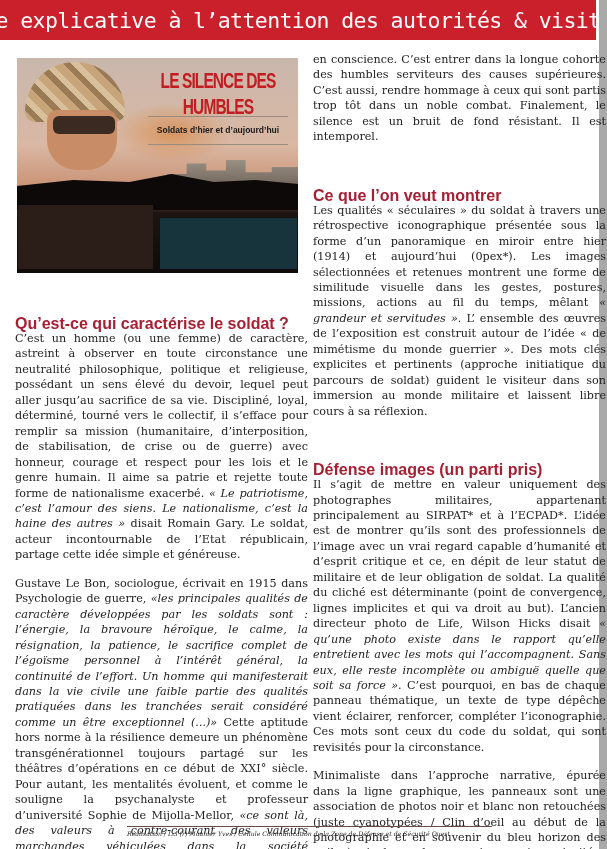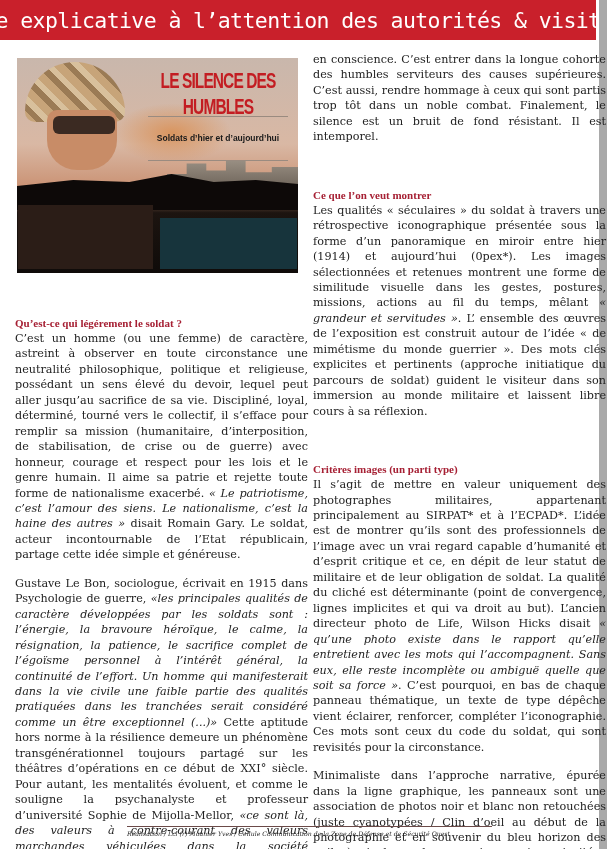--- a/index.html
+++ b/index.html
@@ -58,35 +58,35 @@
   }
   .hero-title {
     position: absolute; right: 10px; top: 18px; text-align: center; width: 140px;
   }
   .hero-title .t1 {
     font-family: "Liberation Sans", sans-serif; font-weight: bold; color: #c31d22;
     font-size: 15.5px; letter-spacing: -0.9px; transform: scaleY(1.4); display: block; line-height: 18px;
   }
   .hero-title .t2 {
     font-family: "Liberation Sans", sans-serif; font-weight: bold; color: #1a1a1a;
-    font-size: 8.5px; display: block; margin-top: 4px; border-top: 1px solid #9a8b80; border-bottom: 1px solid #9a8b80; padding: 14px 0;
+    font-size: 8.5px; display: block; margin-top: 4px; border-top: 1px solid #9a8b80; border-bottom: 1px solid #9a8b80; padding: 6px 0;
   }
   .hero .panel-left {
     position: absolute; left: 1px; top: 147px; width: 135px; height: 64px; background: #2b1d17;
     padding: 6px; font-family: "Liberation Sans", sans-serif; font-size: 3.2px; line-height: 5px; color: #8e776a;
   }
   .hero .panel-right {
     position: absolute; left: 143px; top: 160px; width: 137px; height: 51px; background: #17343c;
     padding: 5px; font-family: "Liberation Sans", sans-serif; font-size: 3.2px; line-height: 5px; color: #4f8e9d;
   }
 
   .section { margin-bottom: 13px; }
   .section h2 {
-    font-family: Liberation Serif, serif; font-weight: bold; color: #a62034;
-    font-size: 11px; line-height: 15px; margin-top: 43px;
+    font-family: Liberation Sans, sans-serif; font-weight: bold; color: #a62034;
+    font-size: 16px; line-height: 15px; margin-top: 43px;
   }
   .section p { text-align: justify; }
   .section p em { font-style: italic; }
   .col-left .section.first { margin-top: 12px; }
 
   .footer {
     position: absolute; left: 127px; top: 826px; width: 365px;
     border-top: 1px solid #6b4a48; padding-top: 3px;
     font-family: "DejaVu Serif", serif; font-style: italic; font-size: 6.2px; color: #222; white-space: nowrap;
   }
@@ -109,42 +109,42 @@
     <div class="ground"></div>
     <div class="hero-title">
       <span class="t1">LE SILENCE DES HUMBLES</span>
       <span class="t2">Soldats d’hier et d’aujourd’hui</span>
     </div>
     <div class="panel-left"></div>
     <div class="panel-right"></div>
   </div>
 
   <div class="section first">
-    <h2>Qu’est-ce qui légérement le soldat ?</h2>
+    <h2>Qu’est-ce qui caractérise le soldat ?</h2>
     <p><span>C’est un homme (ou une femme) de caractère, astreint à observer en toute circonstance une neutralité philosophique, politique et religieuse, possédant  un sens élevé du devoir, lequel peut aller jusqu’au sacrifice de sa vie. Discipliné, loyal, déterminé, tourné vers le collectif, il s’efface pour remplir sa mission (humanitaire, d’interposition, de stabilisation, de crise ou de guerre) avec honneur, courage et respect pour les lois et le genre humain. Il aime sa patrie et rejette toute forme de nationalisme exacerbé. </span><em>« Le patriotisme, c’est l’amour des siens. Le nationalisme, c’est la haine des autres »</em><span> disait Romain Gary. Le soldat, acteur incontournable de l’Etat républicain, partage cette idée simple et généreuse.</span></p>
   </div>
 
   <div class="section">
     <p><span>Gustave Le Bon, sociologue,  écrivait en 1915 dans Psychologie de guerre, </span><em>«les principales qualités de caractère développées par les soldats sont : l’énergie, la bravoure héroïque, le calme, la résignation, la patience, le sacrifice complet de l’égoïsme personnel à l’intérêt général, la continuité de l’effort. Un homme qui manifesterait dans la vie civile une faible partie des qualités pratiquées dans les tranchées serait considéré comme un être exceptionnel (...)»</em><span> Cette aptitude hors norme à la résilience demeure un phénomène transgénérationnel toujours partagé sur les théâtres d’opérations en ce début de XXI° siècle. Pour autant, les mentalités évoluent, et comme le souligne la psychanalyste et professeur d’université Sophie de Mijolla-Mellor, </span><em>«ce sont là, des valeurs à contre-courant des valeurs marchandes véhiculées dans la société d’aujourd’hui !»</em></p>
   </div>
 
 </div>
 
 <div class="col col-right">
   <div class="section">
     <p>en conscience. C’est entrer dans la longue cohorte des humbles serviteurs des causes supérieures. C’est aussi, rendre hommage à ceux qui sont partis trop tôt dans un noble combat. Finalement, le silence est un bruit de fond résistant. Il est intemporel.</p>
   </div>
 
   <div class="section">
     <h2>Ce que l’on veut montrer</h2>
     <p><span>Les qualités « séculaires » du soldat à travers une rétrospective iconographique présentée sous la forme d’un panoramique en miroir entre hier (1914) et aujourd’hui (0pex*). Les images sélectionnées et retenues montrent une forme de similitude visuelle dans les gestes, postures, missions, actions au fil du temps, mêlant </span><em>« grandeur et servitudes »</em><span>. L’ ensemble des œuvres de l’exposition est construit autour de l’idée « de mimétisme du monde guerrier ». Des mots clés explicites et pertinents (approche initiatique du parcours de soldat) guident le visiteur dans son immersion au monde militaire et laissent libre cours à sa réflexion.</span></p>
   </div>
 
   <div class="section">
-    <h2>Critères images (un parti type)</h2>
+    <h2>Défense images (un parti pris)</h2>
     <p><span>Il s’agit de mettre en valeur uniquement des photographes militaires, appartenant principalement au SIRPAT* et à l’ECPAD*. L’idée est de montrer qu’ils sont des professionnels de l’image avec un vrai regard capable d’humanité et d’esprit critique et ce, en dépit de leur statut de militaire et de leur obligation de soldat. La qualité du cliché est déterminante (point de convergence, lignes implicites et qui va droit au but). L’ancien directeur photo de Life, Wilson Hicks disait </span><em>« qu’une photo existe dans le rapport qu’elle entretient avec les mots qui l’accompagnent. Sans eux, elle reste incomplète ou ambiguë quelle que soit sa force »</em><span>. C’est pourquoi,  en bas de chaque panneau thématique, un texte de type dépêche vient éclairer, renforcer, compléter l’iconographie. Ces mots sont ceux du code du soldat, qui sont revisités pour la circonstance.</span></p>
   </div>
 
   <div class="section">
     <p>Minimaliste dans l’approche narrative, épurée dans la ligne graphique, les panneaux sont une association de photos noir et blanc non retouchées (juste cyanotypées / Clin d’oeil au début de la photographie et en souvenir du bleu horizon des poilus) et de couleurs contemporaines, traitées légérement Terre de France pour rappeler que le soldat est le plus souvent au contact du sol (l’Armée de Terre).</p>
   </div>
 
 </div>
 
 <div class="footer">

